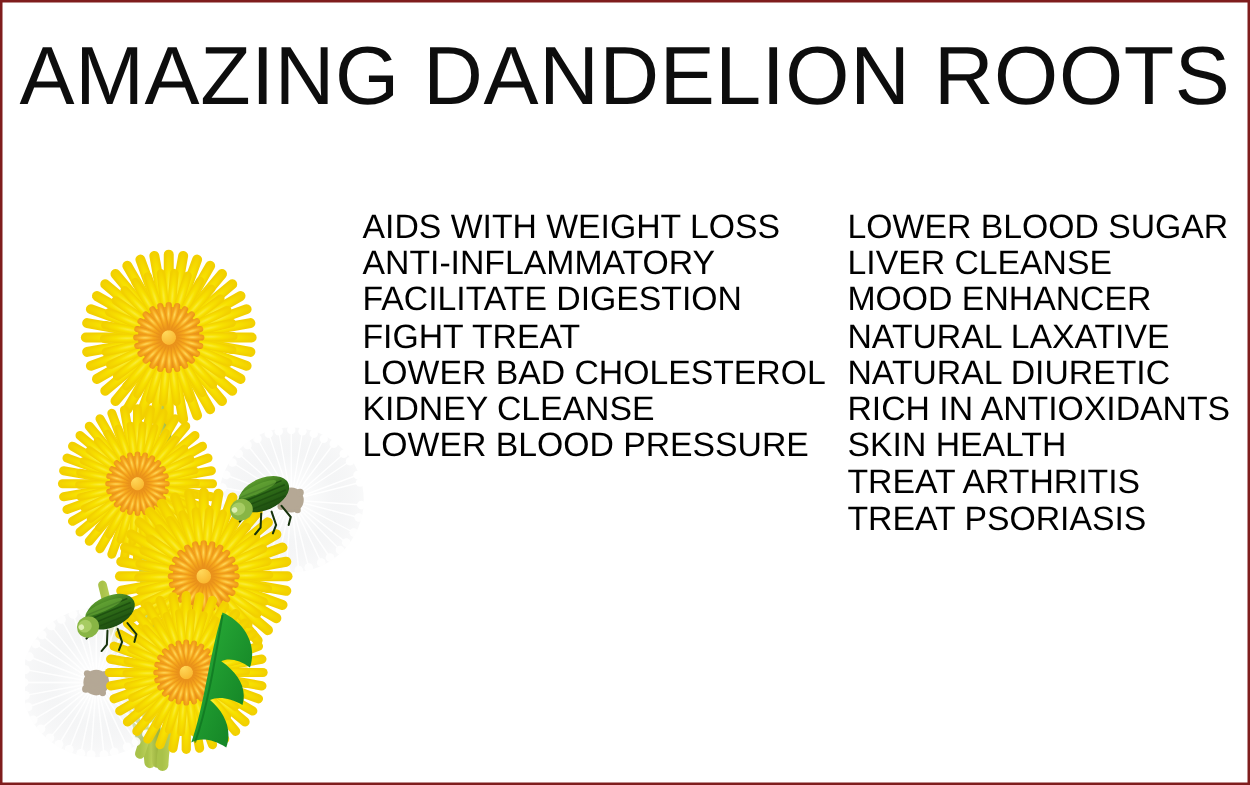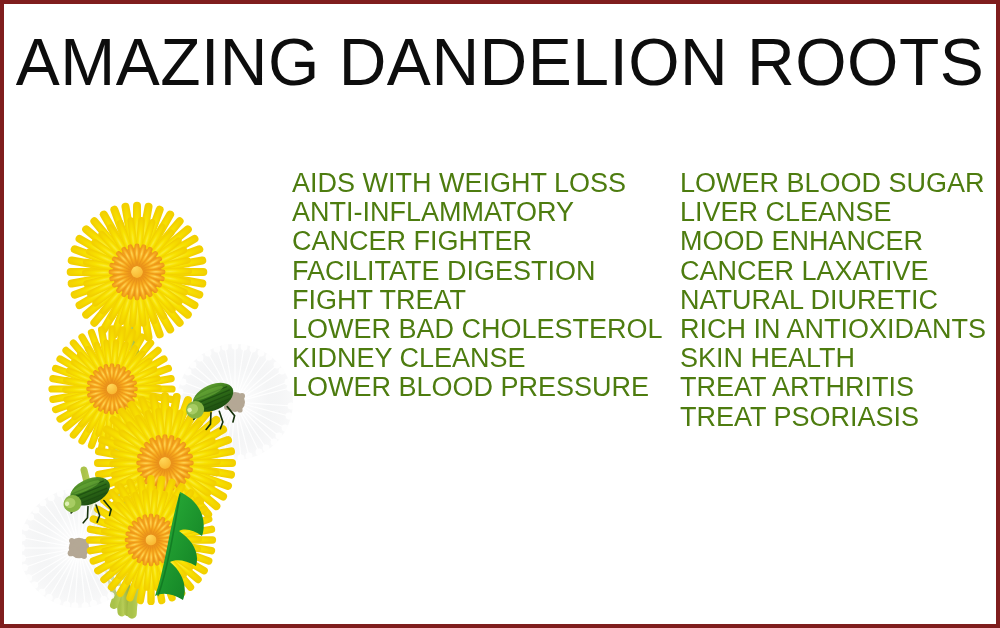--- a/index.html
+++ b/index.html
@@ -9,21 +9,21 @@
   }
   body {
     font-family: "Liberation Sans", sans-serif;
   }
   #poster {
     position: relative;
     width: 1000px;
     height: 628px;
     box-sizing: border-box;
     background: #ffffff;
-    border: 4px solid #7f1d1d;
+    border: 2px solid #7f1d1d;
     overflow: hidden;
   }
 
   
   #title {
     position: absolute;
     left: 0;
     top: 22px;
     width: 100%;
     text-align: center;
@@ -35,21 +35,21 @@
     font-weight: 400;
     white-space: nowrap;
   }
 
   
   .benefit-col {
     position: absolute;
     top: 165px;
     font-size: 27px;
     line-height: 29.2px;
-    color: #4d7c0f;
+    color: #000000;
     white-space: nowrap;
   }
   #col-left  { left: 288px; }
   #col-right { left: 676px; }
   .benefit-item { display: block; }
 
   
   #art {
     position: absolute;
     left: 18px;
@@ -357,33 +357,32 @@
       </g>
       <g transform="translate(67,394) rotate(-24) scale(1.0)">
         <use href="#beetleBody"></use>
       </g>
     </svg>
   </div>
 
   <div id="col-left" class="benefit-col">
     <span class="benefit-item">AIDS WITH WEIGHT LOSS</span>
     <span class="benefit-item">ANTI-INFLAMMATORY</span>
-    <span class="benefit-item">CANCER FIGHTER</span>
     <span class="benefit-item">FACILITATE DIGESTION</span>
     <span class="benefit-item">FIGHT TREAT</span>
     <span class="benefit-item">LOWER BAD CHOLESTEROL</span>
     <span class="benefit-item">KIDNEY CLEANSE</span>
     <span class="benefit-item">LOWER BLOOD PRESSURE</span>
   </div>
 
   <div id="col-right" class="benefit-col">
     <span class="benefit-item">LOWER BLOOD SUGAR</span>
     <span class="benefit-item">LIVER CLEANSE</span>
     <span class="benefit-item">MOOD ENHANCER</span>
-    <span class="benefit-item">CANCER LAXATIVE</span>
+    <span class="benefit-item">NATURAL LAXATIVE</span>
     <span class="benefit-item">NATURAL DIURETIC</span>
     <span class="benefit-item">RICH IN ANTIOXIDANTS</span>
     <span class="benefit-item">SKIN HEALTH</span>
     <span class="benefit-item">TREAT ARTHRITIS</span>
     <span class="benefit-item">TREAT PSORIASIS</span>
   </div>
 
 </div>
 
 </body></html>

